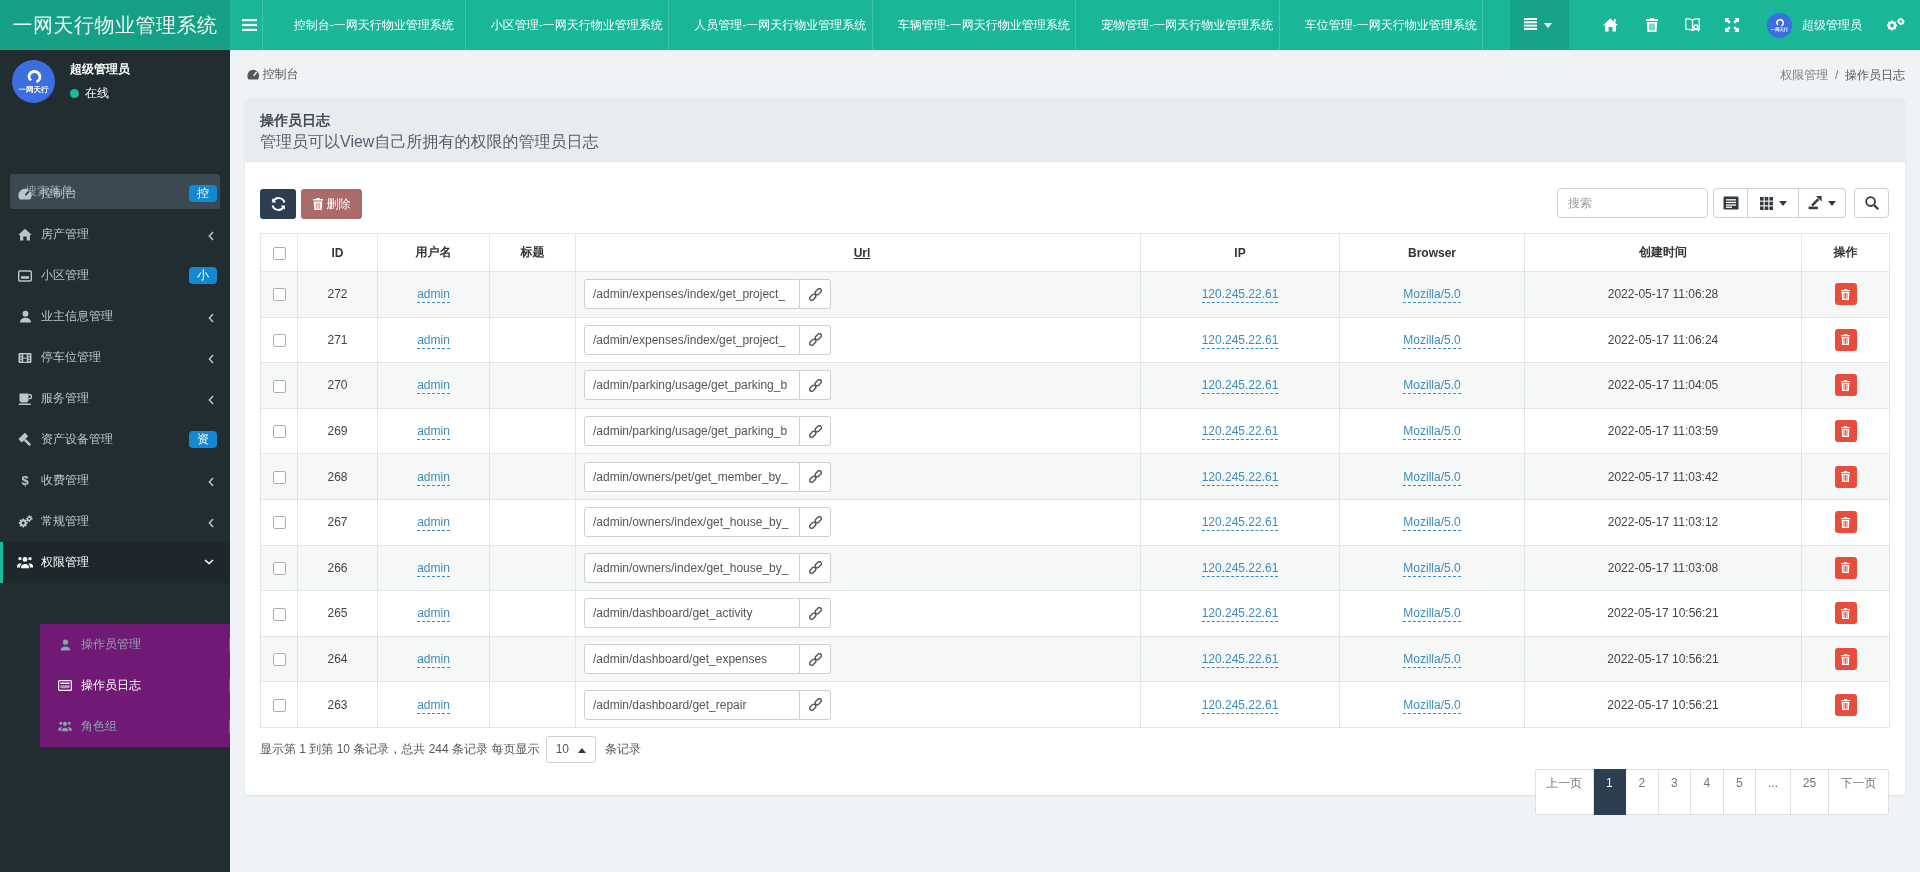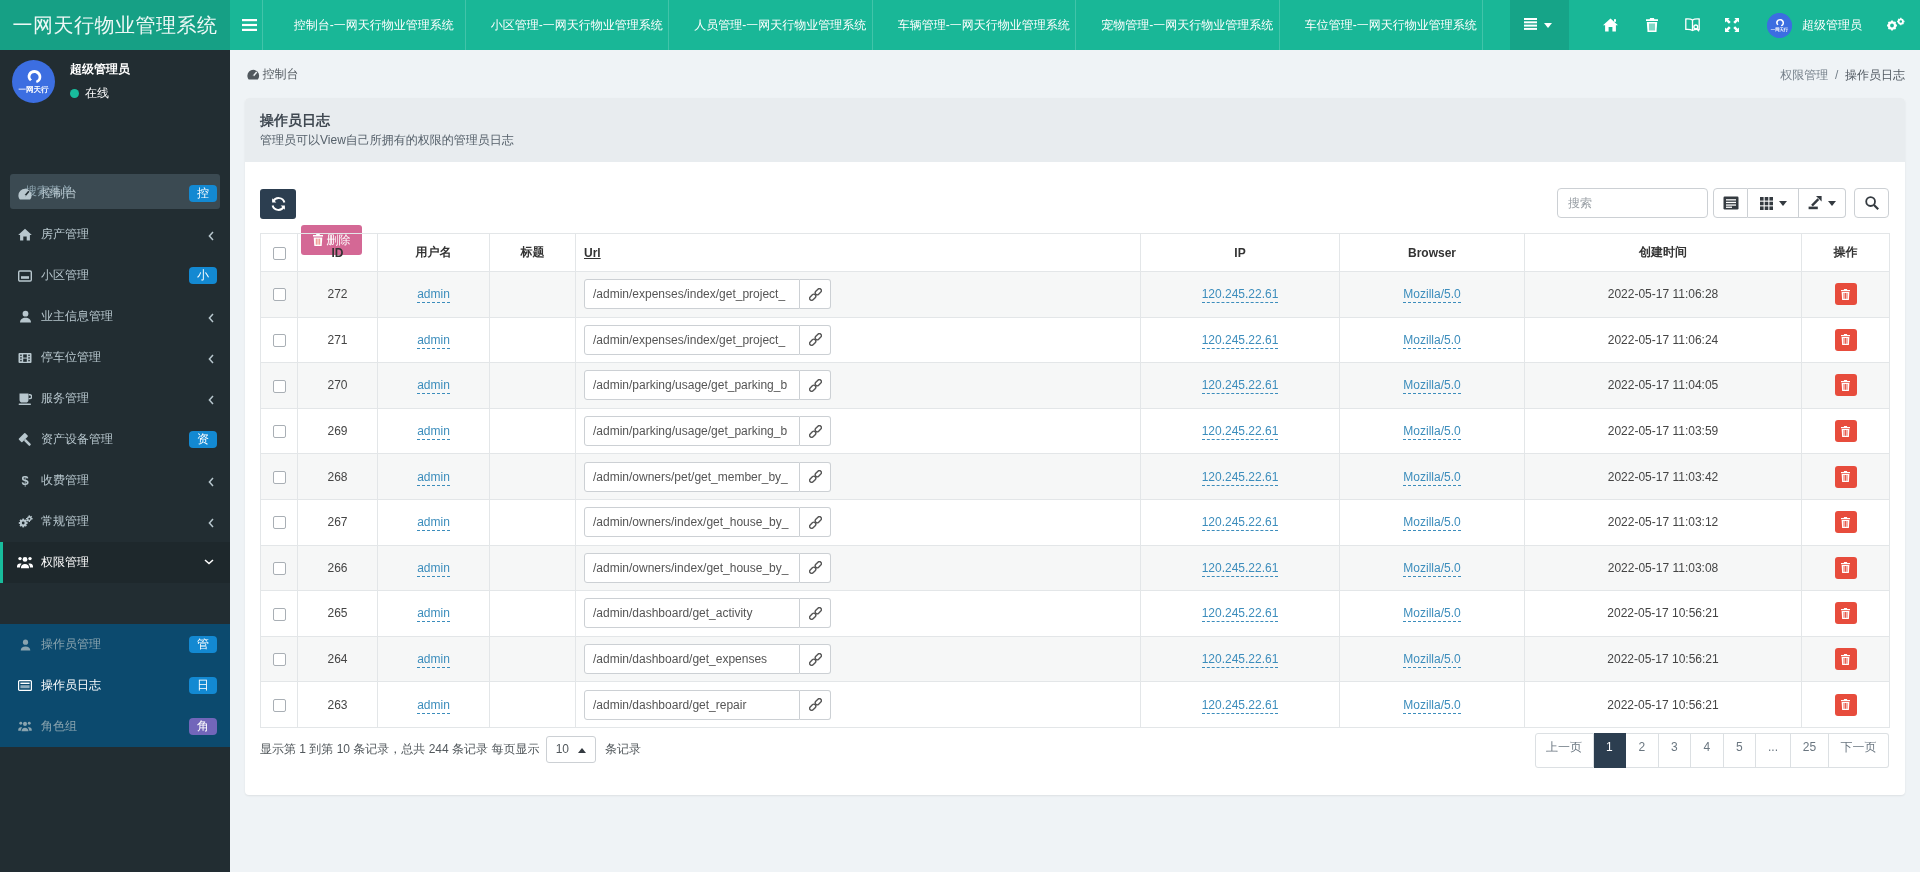--- a/index.html
+++ b/index.html
@@ -31,41 +31,41 @@
 .sform .mag { position:absolute; right:14px; top:10px; }
 .menu { position:absolute; left:0; top:123px; width:230px; list-style:none; }
 .mi { position:relative; height:41px; color:#b8c7ce; }
 .mi .ic { position:absolute; left:17px; top:0; width:16px; height:41px; display:flex; align-items:center; justify-content:center; }
 .mi .lb { position:absolute; left:41px; top:0; line-height:41px; font-size:12px; }
 .mi .bdg { position:absolute; right:13px; top:12px; height:17px; line-height:17px; padding:0 8px; border-radius:4px; background:#1389d2; color:#fff; font-size:12px; }
 .mi .chv { position:absolute; right:16px; top:17px; }
 .mi.active { background:#1e282c; border-left:3px solid #18bc9c; color:#fff; }
 .mi.active .ic { left:14px; }
 .mi.active .lb { left:38px; }
-.submenu { background:#0c4a6e; list-style:none; }
+.submenu { background:#701a75; list-style:none;margin-left:40px; }
 .submenu .mi { color:#8aa4af; }
 .submenu .mi.on { color:#fff; }
 .bdg.purple { background:#7266ba; }
 
 .main { position:absolute; left:230px; top:50px; width:1690px; height:822px; background:#eff3f6; }
 .bcrow { position:absolute; left:15px; right:15px; top:0; height:48px; }
 .bcl { position:absolute; left:2px; top:16px; color:#51585e; }
 .bcl svg { display:inline-block; vertical-align:-2px; margin-right:3px; }
 .bcr { position:absolute; right:0; top:17px; color:#75808a; }
 .bcr .cur { color:#525a62; }
 .panel { position:absolute; left:15px; top:48px; width:1660px; height:697px; background:#fff; border-radius:4px; box-shadow:0 1px 2px rgba(0,0,0,.08); }
 .phead { position:absolute; left:0; top:0; width:100%; height:64px; background:#e8ecef; border-radius:4px 4px 0 0; padding:14px 15px; }
 .phead h2 { font-size:14px; font-weight:bold; color:#404952; line-height:17px; }
-.phead p { font-size:12px; color:#55606a; margin-top:3px; }
+.phead p { font-size:16px; color:#55606a; margin-top:3px; }
 .pbody { position:absolute; left:0; top:64px; width:100%; height:633px; }
 
 .btn { display:inline-block; border:none; border-radius:3px; font-size:12px; color:#fff; text-align:center; }
 .btn-refresh { position:absolute; left:15px; top:27px; width:36px; height:30px; background:#2c3e50; }
 .btn-refresh svg { margin:8px auto; }
-.btn-del { position:absolute; left:56px; top:27px; width:61px; height:30px; background:#be185d; opacity:.65; line-height:30px;margin-top:36px; }
+.btn-del { position:absolute; left:56px; top:27px; width:61px; height:30px; background:#7f1d1d; opacity:.65; line-height:30px; }
 .btn-del svg { display:inline-block; vertical-align:-2px; margin-right:4px; }
 .rsearch { position:absolute; right:197px; top:26px; width:151px; height:30px; border:1px solid #ccd0d4; border-radius:4px; background:#fff; color:#9aa0a6; line-height:28px; padding-left:10px; }
 .btngroup { position:absolute; right:59px; top:26px; height:30px; }
 .btngroup .gb { float:left; height:30px; border:1px solid #ccd0d4; border-left:none; background:#fff; display:flex; align-items:center; justify-content:center; color:#343a40; }
 .btngroup .gb:first-child { border-left:1px solid #ccd0d4; border-radius:4px 0 0 4px; }
 .btngroup .gb:last-child { border-radius:0 4px 4px 0; }
 .btn-mag { position:absolute; right:16px; top:26px; width:35px; height:30px; border:1px solid #ccd0d4; border-radius:4px; background:#fff; display:flex; align-items:center; justify-content:center; color:#343a40; }
 .caret { display:inline-block; width:0; height:0; border-left:4px solid transparent; border-right:4px solid transparent; border-top:5px solid #343a40; margin-left:6px; }
 .caret.up { border-top:none; border-bottom:5px solid #343a40; }
 
@@ -78,21 +78,21 @@
 .cb { display:inline-block; width:13px; height:13px; border:1px solid #a9afb5; border-radius:2px; background:#fff; vertical-align:middle; }
 .ig { display:inline-flex; height:30px; }
 .ig .inp { width:216px; height:30px; border:1px solid #ccd0d4; border-radius:3px 0 0 3px; background:#fff; color:#555; line-height:28px; padding:0 8px; text-align:left; overflow:hidden; white-space:nowrap; }
 .ig .addon { width:31px; height:30px; border:1px solid #ccd0d4; border-left:none; border-radius:0 3px 3px 0; background:#fff; display:flex; align-items:center; justify-content:center; color:#555; }
 .btn-xs-del { display:inline-flex; width:22px; height:22px; border-radius:3px; background:#e74c3c; align-items:center; justify-content:center; vertical-align:middle; }
 
 .pgdetail { position:absolute; left:15px; top:579px; color:#52585c; font-size:12px; }
 .pgsize { position:absolute; left:301px; top:574px; width:50px; height:27px; border:1px solid #ccd0d4; border-radius:3px; background:#fff; text-align:center; line-height:25px; color:#52585c; }
 .pgsuf { position:absolute; left:360px; top:579px; color:#52585c; }
 .pagination { position:absolute; right:16px; top:571px; height:29px; }
-.pagination a { float:left; min-width:32.5px; height:35px; padding:0; line-height:27px; border:1px solid #dce0e3; border-left:none; background:#fff; color:#6a7680; text-align:center; }
+.pagination a { float:left; min-width:32.5px; height:46px; padding:0; line-height:27px; border:1px solid #dce0e3; border-left:none; background:#fff; color:#6a7680; text-align:center;margin-top:36px; }
 .pagination a:first-child { border-left:1px solid #dce0e3; border-radius:3px 0 0 3px; }
 .pagination a:last-child { border-radius:0 3px 3px 0; }
 .pagination a.act { background:#2c3e50; border-color:#2c3e50; color:#fff; }
 </style>
 </head>
 <body>
 <div class="topbar">
   <div class="logo">一网天行物业管理系统</div>
   <div class="burger" style="left:242px;top:19px;">
       <svg width="15" height="12" viewBox="0 0 15 12">
@@ -528,21 +528,21 @@
             <col style="width:185px">
             <col style="width:277px">
             <col style="width:88px">
           </colgroup>
         <tbody>
             <tr>
               <th><span class="cb"></span></th>
               <th>ID</th>
               <th>用户名</th>
               <th>标题</th>
-              <th style="text-align:left;padding-left:8px;text-decoration:underline;">Url</th>
+              <th style="text-align:center;padding-left:8px;text-decoration:underline;">Url</th>
               <th>IP</th>
               <th>Browser</th>
               <th>创建时间</th>
               <th>操作</th>
             </tr>
         <tr class="odd">
               <td><span class="cb"></span></td>
               <td>272</td>
               <td><a class="dashed">admin</a></td>
               <td></td>

